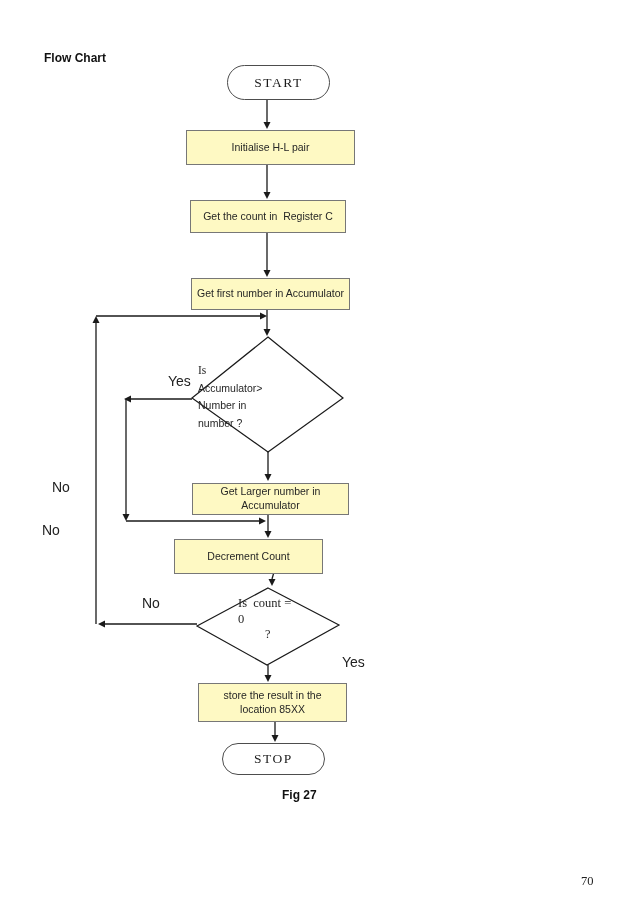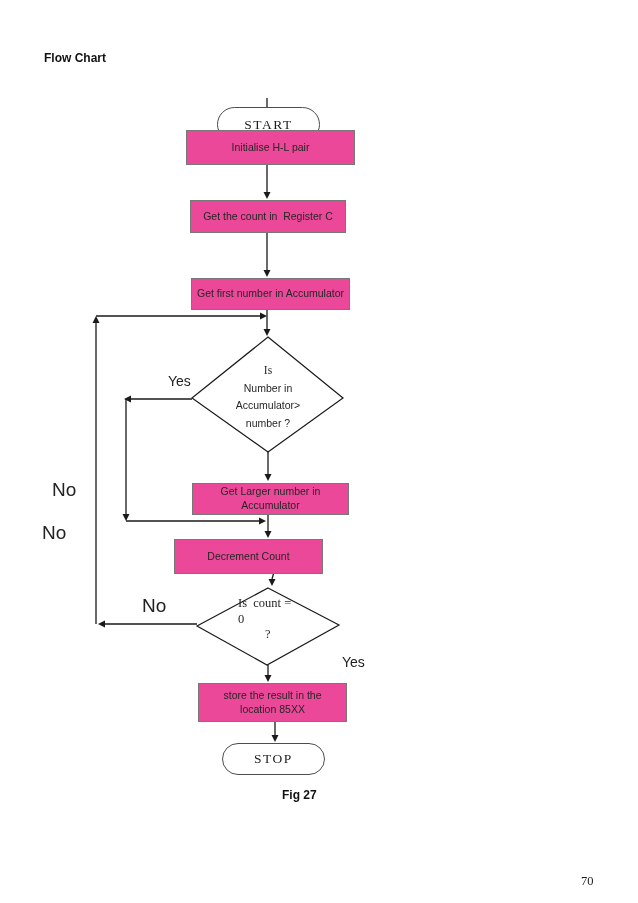--- a/index.html
+++ b/index.html
@@ -13,37 +13,37 @@
   body{background:#e8e8e8;font-family:"Liberation Sans",sans-serif;}
   .page{
     position:relative;width:638px;height:903px;background:var(--background);
     overflow:hidden;margin:0 auto;padding-left:48px;
   }
   .wires{position:absolute;left:0;top:0;z-index:1;}
   .edge{stroke:var(--line);stroke-width:1.3;fill:none;}
   .arrow{fill:var(--line);stroke:none;}
   .diamond{fill:#ffffff;stroke:var(--line);stroke-width:1.2;}
   .pbox{
-    position:absolute;z-index:2;border:1px solid var(--box-border);background:#ec4899;
+    position:absolute;z-index:2;border:1px solid var(--box-border);background:#fef9c3;
     display:flex;flex-direction:column;align-items:center;justify-content:center;
     font-size:10.5px;line-height:1.3;color:var(--text);text-align:center;
   }
   .pbox span{display:block;white-space:pre;}
   .term{
     position:absolute;z-index:2;border:1.4px solid var(--terminal-border);background:#fff;
     border-radius:999px;display:flex;align-items:center;justify-content:center;
     font-family:"Liberation Serif",serif;font-size:13.5px;letter-spacing:1.5px;color:#1c1c1c;
   }
   .dtext{position:absolute;z-index:3;color:var(--text);}
-  .d1{width:140px;text-align:center;line-height:17.5px;font-size:10.5px;}
+  .d1{width:140px;text-align:left;line-height:17.5px;font-size:10.5px;}
   .d1 .serifline{font-family:"Liberation Serif",serif;font-size:11.5px;}
   .d2{font-family:"Liberation Serif",serif;font-size:12.5px;line-height:15.5px;text-align:left;}
   .d2 div{white-space:pre;}
   .d2 .qmark{padding-left:27px;}
-  .lbl{position:absolute;z-index:2;font-size:19px;color:#222;}
+  .lbl{position:absolute;z-index:2;font-size:14px;color:#222;}
   .lbl-lg{font-size:14px;}
   .doc-title{position:absolute;z-index:2;font-weight:bold;font-size:12px;color:#111;}
   .fig-caption{position:absolute;z-index:2;font-weight:bold;font-size:12px;color:#111;}
   .page-number{position:absolute;z-index:2;font-family:"Liberation Serif",serif;font-size:12.5px;color:#222;}
 </style>
 </head>
 <body>
 
 <div class="page">
 
@@ -80,21 +80,21 @@
     <polygon class="arrow" points="264.5,474 271.5,474 268,481"></polygon>
     <polygon class="arrow" points="264.5,531 271.5,531 268,538"></polygon>
     <polygon class="arrow" points="268.5,579 275.5,579 272,586"></polygon>
     <polygon class="arrow" points="105,620.5 105,627.5 98,624"></polygon>
     <polygon class="arrow" points="264.5,675 271.5,675 268,682"></polygon>
     <polygon class="arrow" points="271.5,735 278.5,735 275,742"></polygon>
   </svg>
 
   <div class="doc-title" style="left:44px;top:51px;">Flow Chart</div>
 
-  <div class="term" style="left:217px;top:65px;width:101px;height:33px;margin-top:42px;">
+  <div class="term" style="left:227px;top:65px;width:101px;height:33px;">
     <span>START</span>
   </div>
 
   <div class="pbox" style="left:186px;top:130px;width:167px;height:33px;">
     <span>Initialise H-L pair</span>
   </div>
 
   <div class="pbox" style="left:190px;top:200px;width:154px;height:31px;">
     <span>Get the count in  Register C</span>
   </div>
@@ -116,22 +116,22 @@
     <span>store the result in the</span>
     <span>location 85XX</span>
   </div>
 
   <div class="term" style="left:222px;top:743px;width:101px;height:30px;">
     <span>STOP</span>
   </div>
 
   <div class="dtext d1" style="left:198px;top:362px;">
     <div class="serifline">Is</div>
+    <div>Accumulator&gt;</div>
     <div>Number in</div>
-    <div>Accumulator&gt;</div>
     <div>number ?</div>
   </div>
 
   <div class="dtext d2" style="left:238px;top:596px;">
     <div>Is  count =</div>
     <div>0</div>
     <div class="qmark">?</div>
   </div>
 
   <div class="lbl lbl-lg" style="left:168px;top:373px;">Yes</div>

